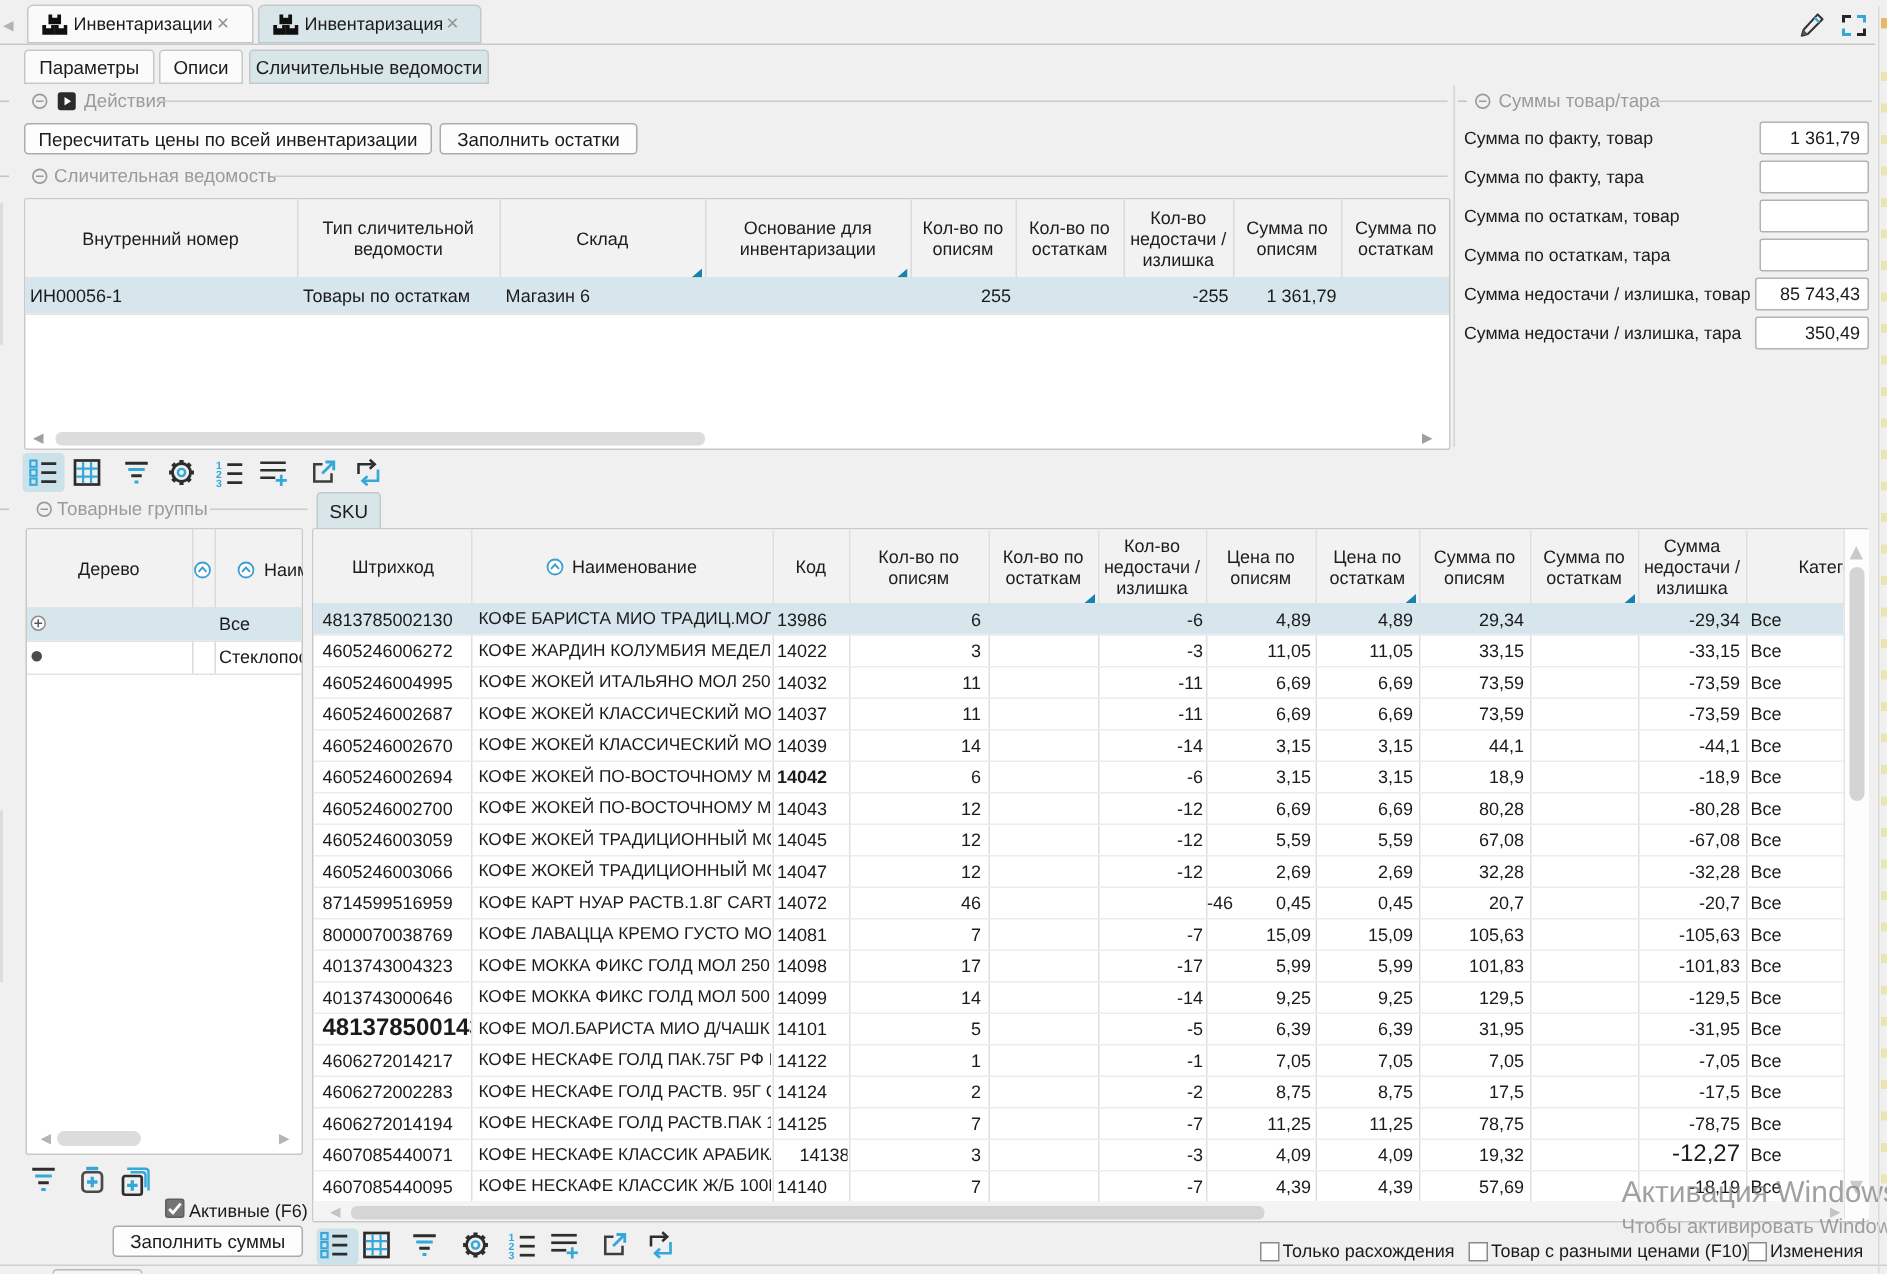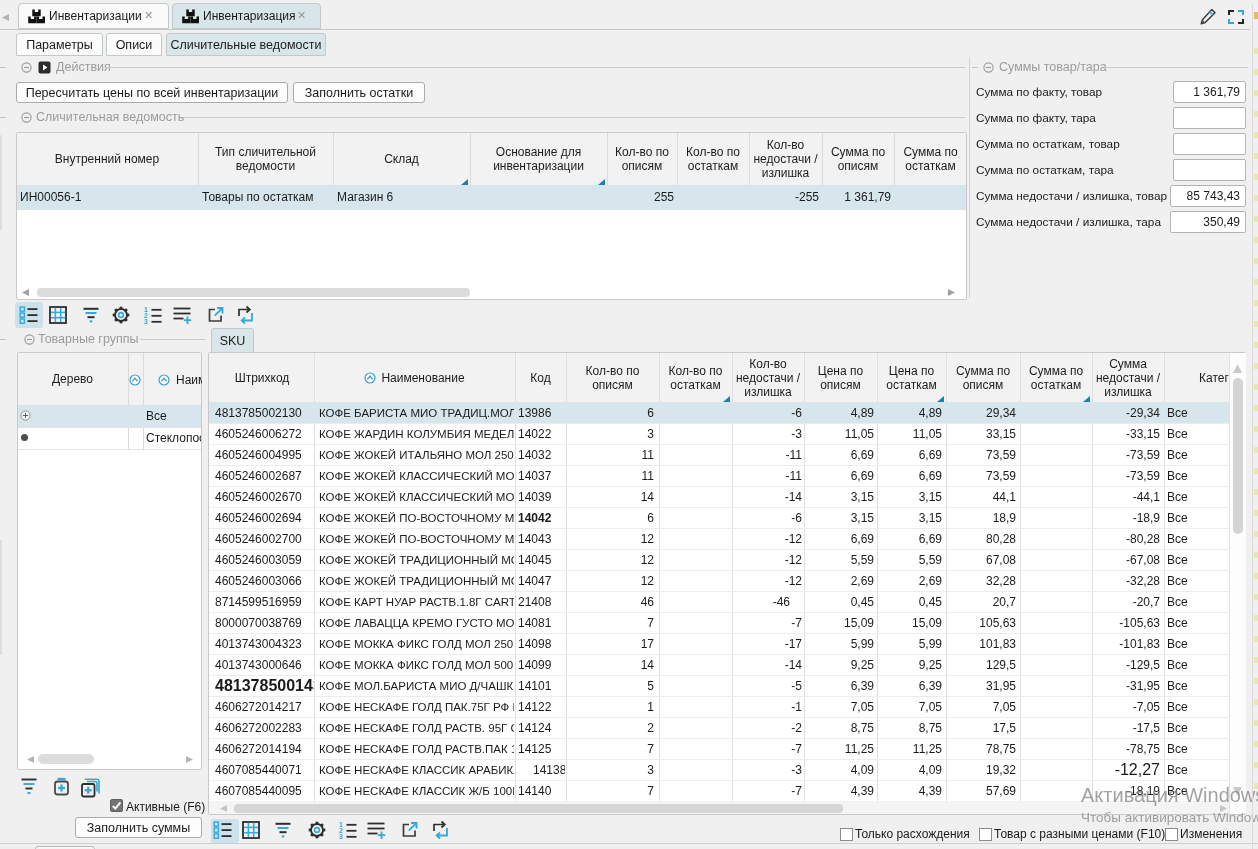--- a/index.html
+++ b/index.html
@@ -389,23 +389,23 @@
 <div class="cell num" style="position:absolute;left:566px;top:570px;width:93px;height:21px;font-size:12px;padding-right:5px;">12</div>
 <div class="cell num" style="position:absolute;left:732px;top:570px;width:72px;height:21px;font-size:12px;padding-right:2px;">-12</div>
 <div class="cell num" style="position:absolute;left:804px;top:570px;width:73px;height:21px;font-size:12px;padding-right:3px;">2,69</div>
 <div class="cell num" style="position:absolute;left:877px;top:570px;width:69px;height:21px;font-size:12px;padding-right:4px;">2,69</div>
 <div class="cell num" style="position:absolute;left:946px;top:570px;width:74px;height:21px;font-size:12px;padding-right:4px;">32,28</div>
 <div class="cell num" style="position:absolute;left:1092px;top:570px;width:72px;height:21px;font-size:12px;padding-right:4px;">-32,28</div>
 <div class="cell" style="position:absolute;left:1164px;top:570px;width:60px;height:21px;font-size:12px;padding-left:3px;">Все</div>
 <div style="position:absolute;left:209px;top:591px;width:1020px;height:1px;background:#ececec;"></div>
 <div class="cell" style="position:absolute;left:210px;top:591px;width:104px;height:21px;font-size:12px;padding-left:5px;">8714599516959</div>
 <div class="cell" style="position:absolute;left:314px;top:591px;width:200px;height:21px;font-size:11.5px;padding-left:5px;">КОФЕ КАРТ НУАР РАСТВ.1.8Г CARTE</div>
-<div class="cell" style="position:absolute;left:515px;top:591px;width:50px;height:21px;font-size:12px;padding-left:3px;">21408</div>
+<div class="cell" style="position:absolute;left:515px;top:591px;width:50px;height:21px;font-size:12px;padding-left:3px;">14072</div>
 <div class="cell num" style="position:absolute;left:566px;top:591px;width:93px;height:21px;font-size:12px;padding-right:5px;">46</div>
-<div class="cell num" style="position:absolute;left:720px;top:591px;width:72px;height:21px;font-size:12px;padding-right:2px;">-46</div>
+<div class="cell num" style="position:absolute;left:752px;top:591px;width:72px;height:21px;font-size:12px;padding-right:2px;">-46</div>
 <div class="cell num" style="position:absolute;left:804px;top:591px;width:73px;height:21px;font-size:12px;padding-right:3px;">0,45</div>
 <div class="cell num" style="position:absolute;left:877px;top:591px;width:69px;height:21px;font-size:12px;padding-right:4px;">0,45</div>
 <div class="cell num" style="position:absolute;left:946px;top:591px;width:74px;height:21px;font-size:12px;padding-right:4px;">20,7</div>
 <div class="cell num" style="position:absolute;left:1092px;top:591px;width:72px;height:21px;font-size:12px;padding-right:4px;">-20,7</div>
 <div class="cell" style="position:absolute;left:1164px;top:591px;width:60px;height:21px;font-size:12px;padding-left:3px;">Все</div>
 <div style="position:absolute;left:209px;top:612px;width:1020px;height:1px;background:#ececec;"></div>
 <div class="cell" style="position:absolute;left:210px;top:612px;width:104px;height:21px;font-size:12px;padding-left:5px;">8000070038769</div>
 <div class="cell" style="position:absolute;left:314px;top:612px;width:200px;height:21px;font-size:11.5px;padding-left:5px;">КОФЕ ЛАВАЦЦА КРЕМО ГУСТО МО</div>
 <div class="cell" style="position:absolute;left:515px;top:612px;width:50px;height:21px;font-size:12px;padding-left:3px;">14081</div>
 <div class="cell num" style="position:absolute;left:566px;top:612px;width:93px;height:21px;font-size:12px;padding-right:5px;">7</div>

